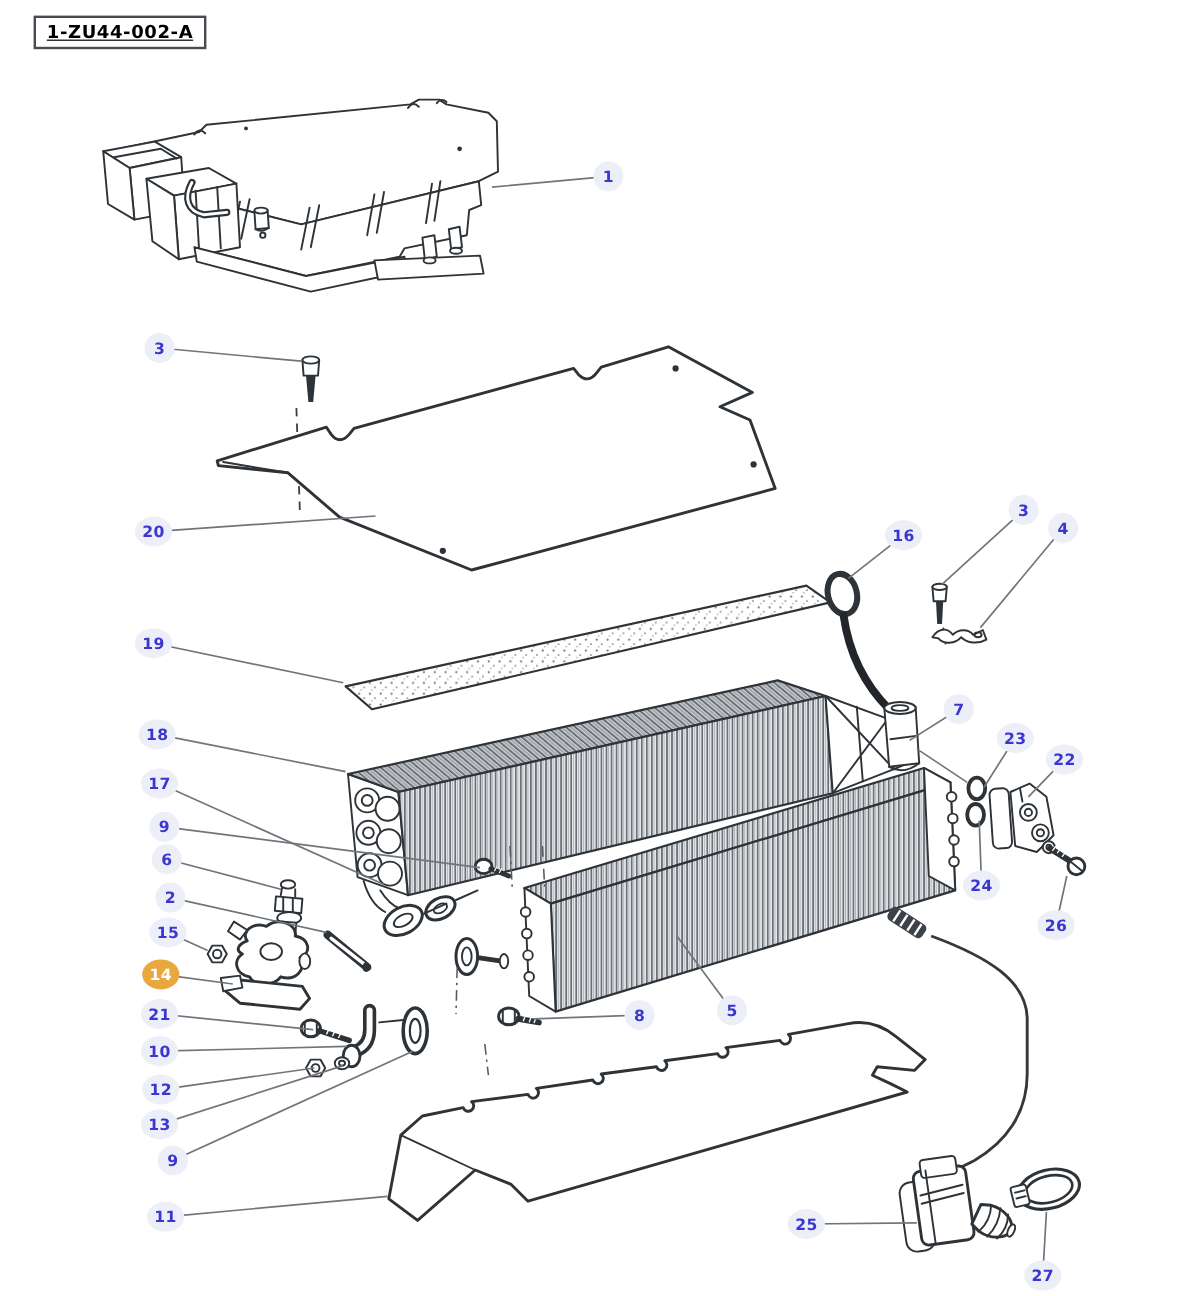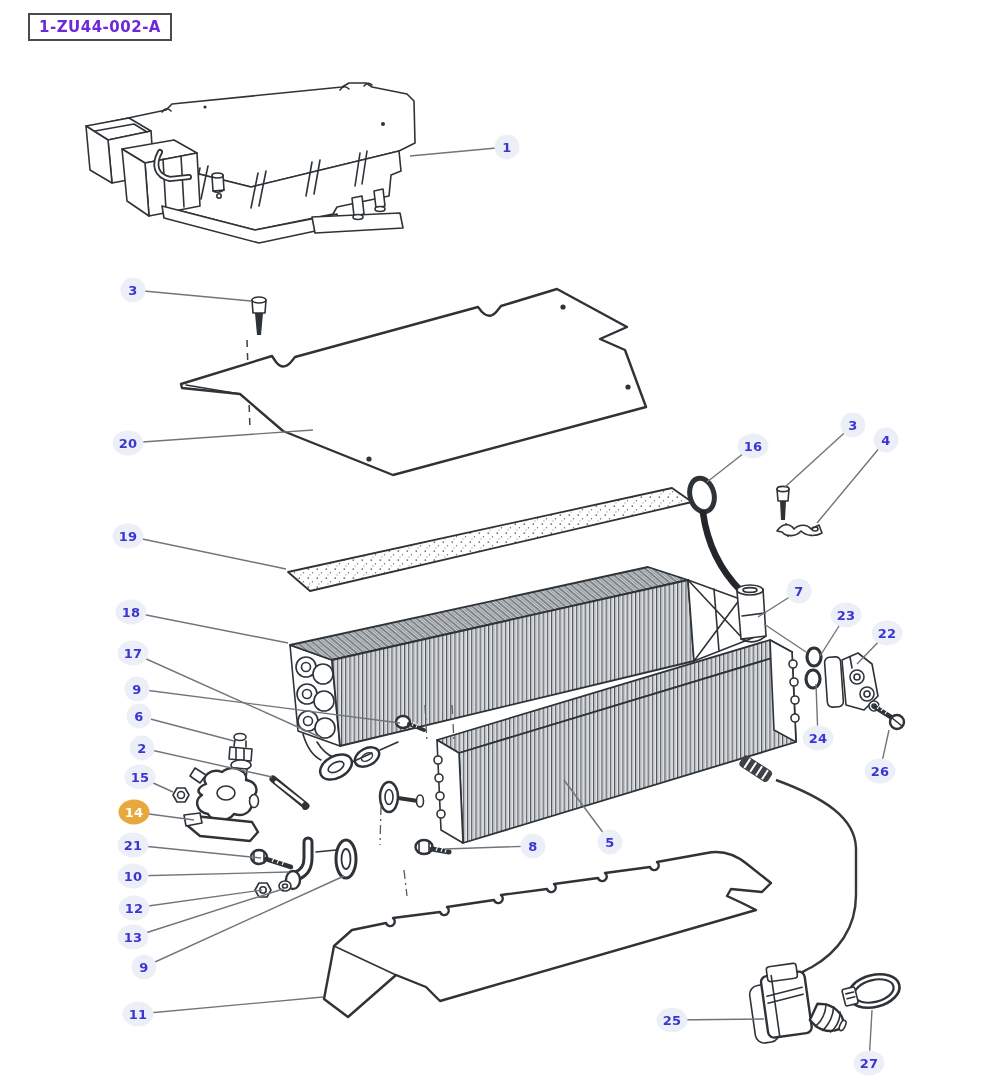--- a/index.html
+++ b/index.html
@@ -1,20 +1,20 @@
 <!DOCTYPE html>
 <html><head>
 <meta charset="utf-8">
 <style>
   html,body{margin:0;padding:0;background:#fff;}
   .page{position:relative;width:1000px;height:1080px;background:#ffffff;overflow:hidden;
         font-family:"DejaVu Sans",sans-serif;}
   .ref-box{position:absolute;left:28px;top:13px;border:2px solid #474c52;background:#fff;
            padding:2px 9px 3px 9px;z-index:5;}
-  .ref-box span{font:700 15px "DejaVu Sans",sans-serif;color:#6d28d9;letter-spacing:.5px;}
+  .ref-box span{font:700 15px "DejaVu Sans",sans-serif;color:#000000;letter-spacing:.5px;text-decoration:underline;}
   svg{position:absolute;left:0;top:0;}
   .ln{stroke:#2e3338;stroke-width:1.6;fill:none;stroke-linejoin:round;stroke-linecap:round;}
   .fw{fill:#ffffff;stroke:#2e3338;stroke-width:1.6;stroke-linejoin:round;}
   .fw2{fill:#ffffff;stroke:#2e3338;stroke-width:2.4;stroke-linejoin:round;}
   .dark{fill:#2e3338;stroke:none;}
   .cl{stroke:#565b61;stroke-width:1.3;fill:none;stroke-dasharray:9 4 2 4;}
   .dsh{stroke:#3a3f44;stroke-width:1.5;fill:none;stroke-dasharray:7 6;}
   .cnum{font:700 13px "DejaVu Sans",sans-serif;letter-spacing:.3px;text-anchor:middle;}
   .leader{stroke-width:1.4;fill:none;}
 </style>

